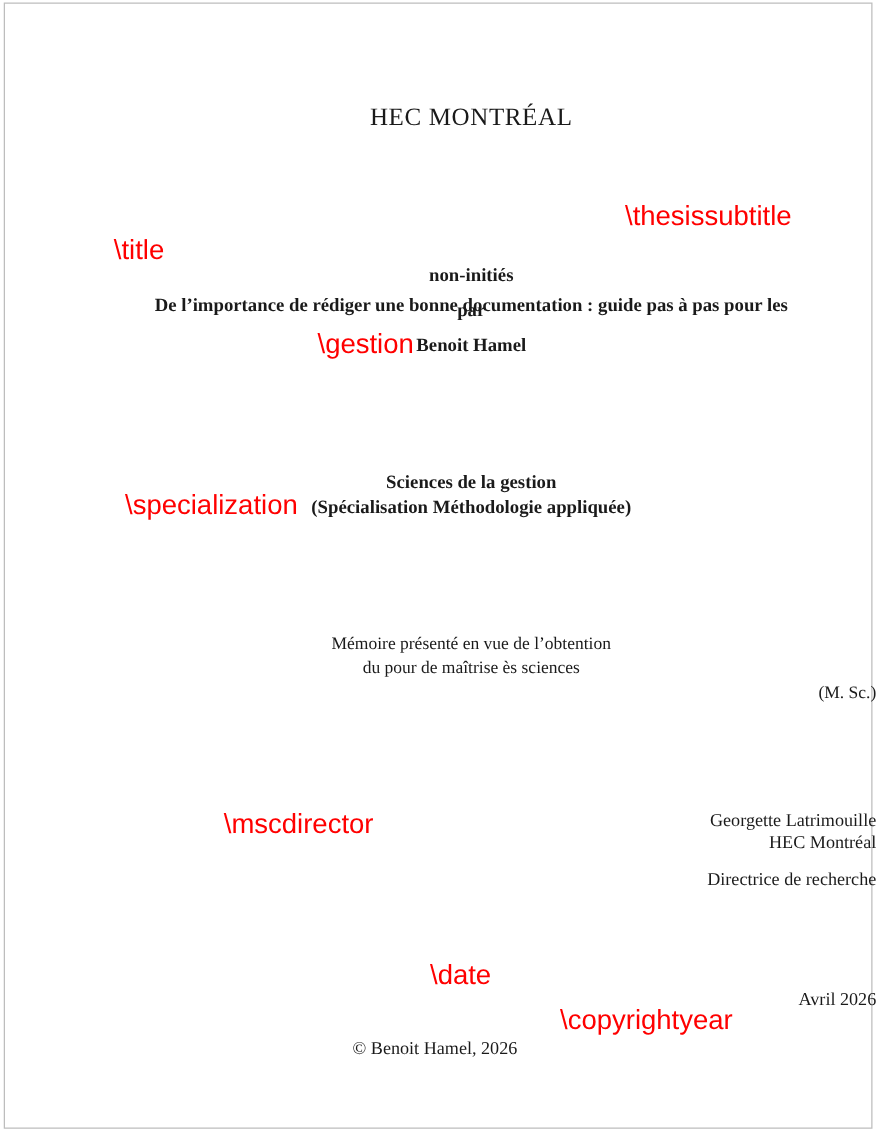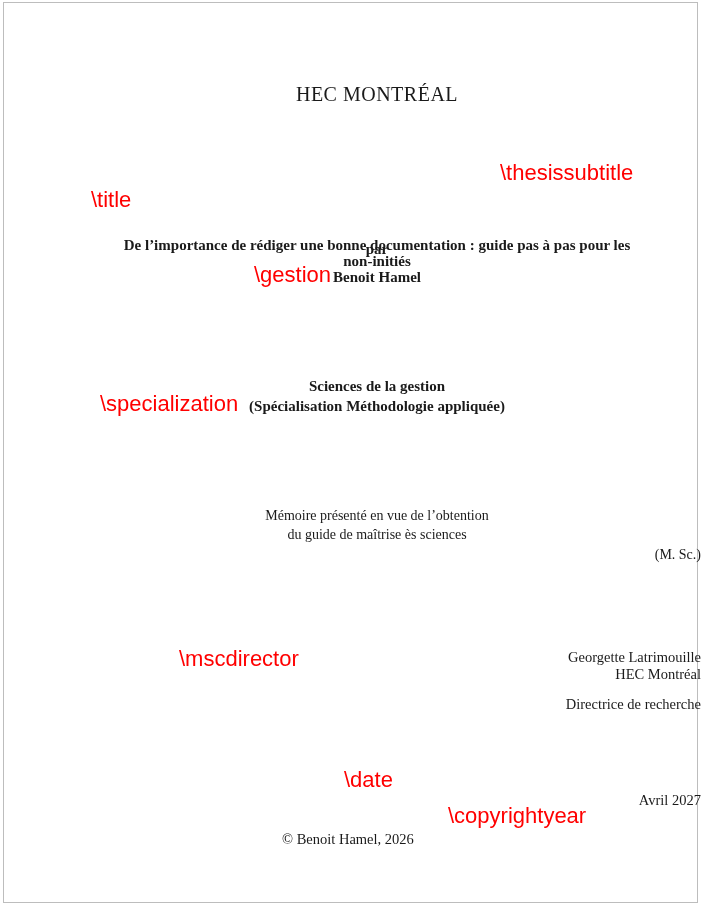--- a/index.html
+++ b/index.html
@@ -81,32 +81,32 @@
 
 <span class="cmd" style="left: 100px; top: 393px;">\specialization</span>
 
 <span class="cmd" style="left: 179px; top: 648px;">\mscdirector</span>
 
 <span class="cmd" style="left: 344px; top: 769px;">\date</span>
 
 <span class="cmd" style="left: 448px; top: 805px; text-align: center;">\copyrightyear</span>
 
 <div class="line serif-bold" style="top: 192px; margin-top: 46px;">De l’importance de rédiger une bonne documentation : guide pas à pas pour les</div>
-<div class="line serif-bold" style="top: 214px; margin-top: 40px;">non-initiés</div>
+<div class="line serif-bold" style="top: 214px;">non-initiés</div>
 
 <div class="line serif-bold" style="top: 242px;">par</div>
 
 <div class="line serif-bold" style="top: 270px;">Benoit Hamel</div>
 
 <div class="line serif-bold" style="top: 379px; text-align: center;">Sciences de la gestion</div>
 <div class="line serif-bold" style="top: 399px;">(Spécialisation Méthodologie appliquée)</div>
 
 <div class="line serif-italic" style="top: 509px;">Mémoire présenté en vue de l’obtention</div>
-<div class="line serif-italic" style="top: 528px;">du guide de maîtrise ès sciences</div>
+<div class="line serif-italic" style="top: 528px;">du pour de maîtrise ès sciences</div>
 <div class="line serif-italic" style="top: 548px; text-align: right;">(M. Sc.)</div>
 
 <div class="line serif-reg" style="top: 650px;">Georgette Latrimouille</div>
 <div class="line serif-reg" style="top: 667px;">HEC Montréal</div>
 <div class="line serif-reg" style="top: 697px;">Directrice de recherche</div>
 
-<div class="line serif-reg" style="top: 793px;">Avril 2027</div>
+<div class="line serif-reg" style="top: 793px;">Avril 2026</div>
 
 <div class="abs serif-reg" style="left: 282px; top: 832px;">© Benoit Hamel, 2026</div>
 
 </body></html>

